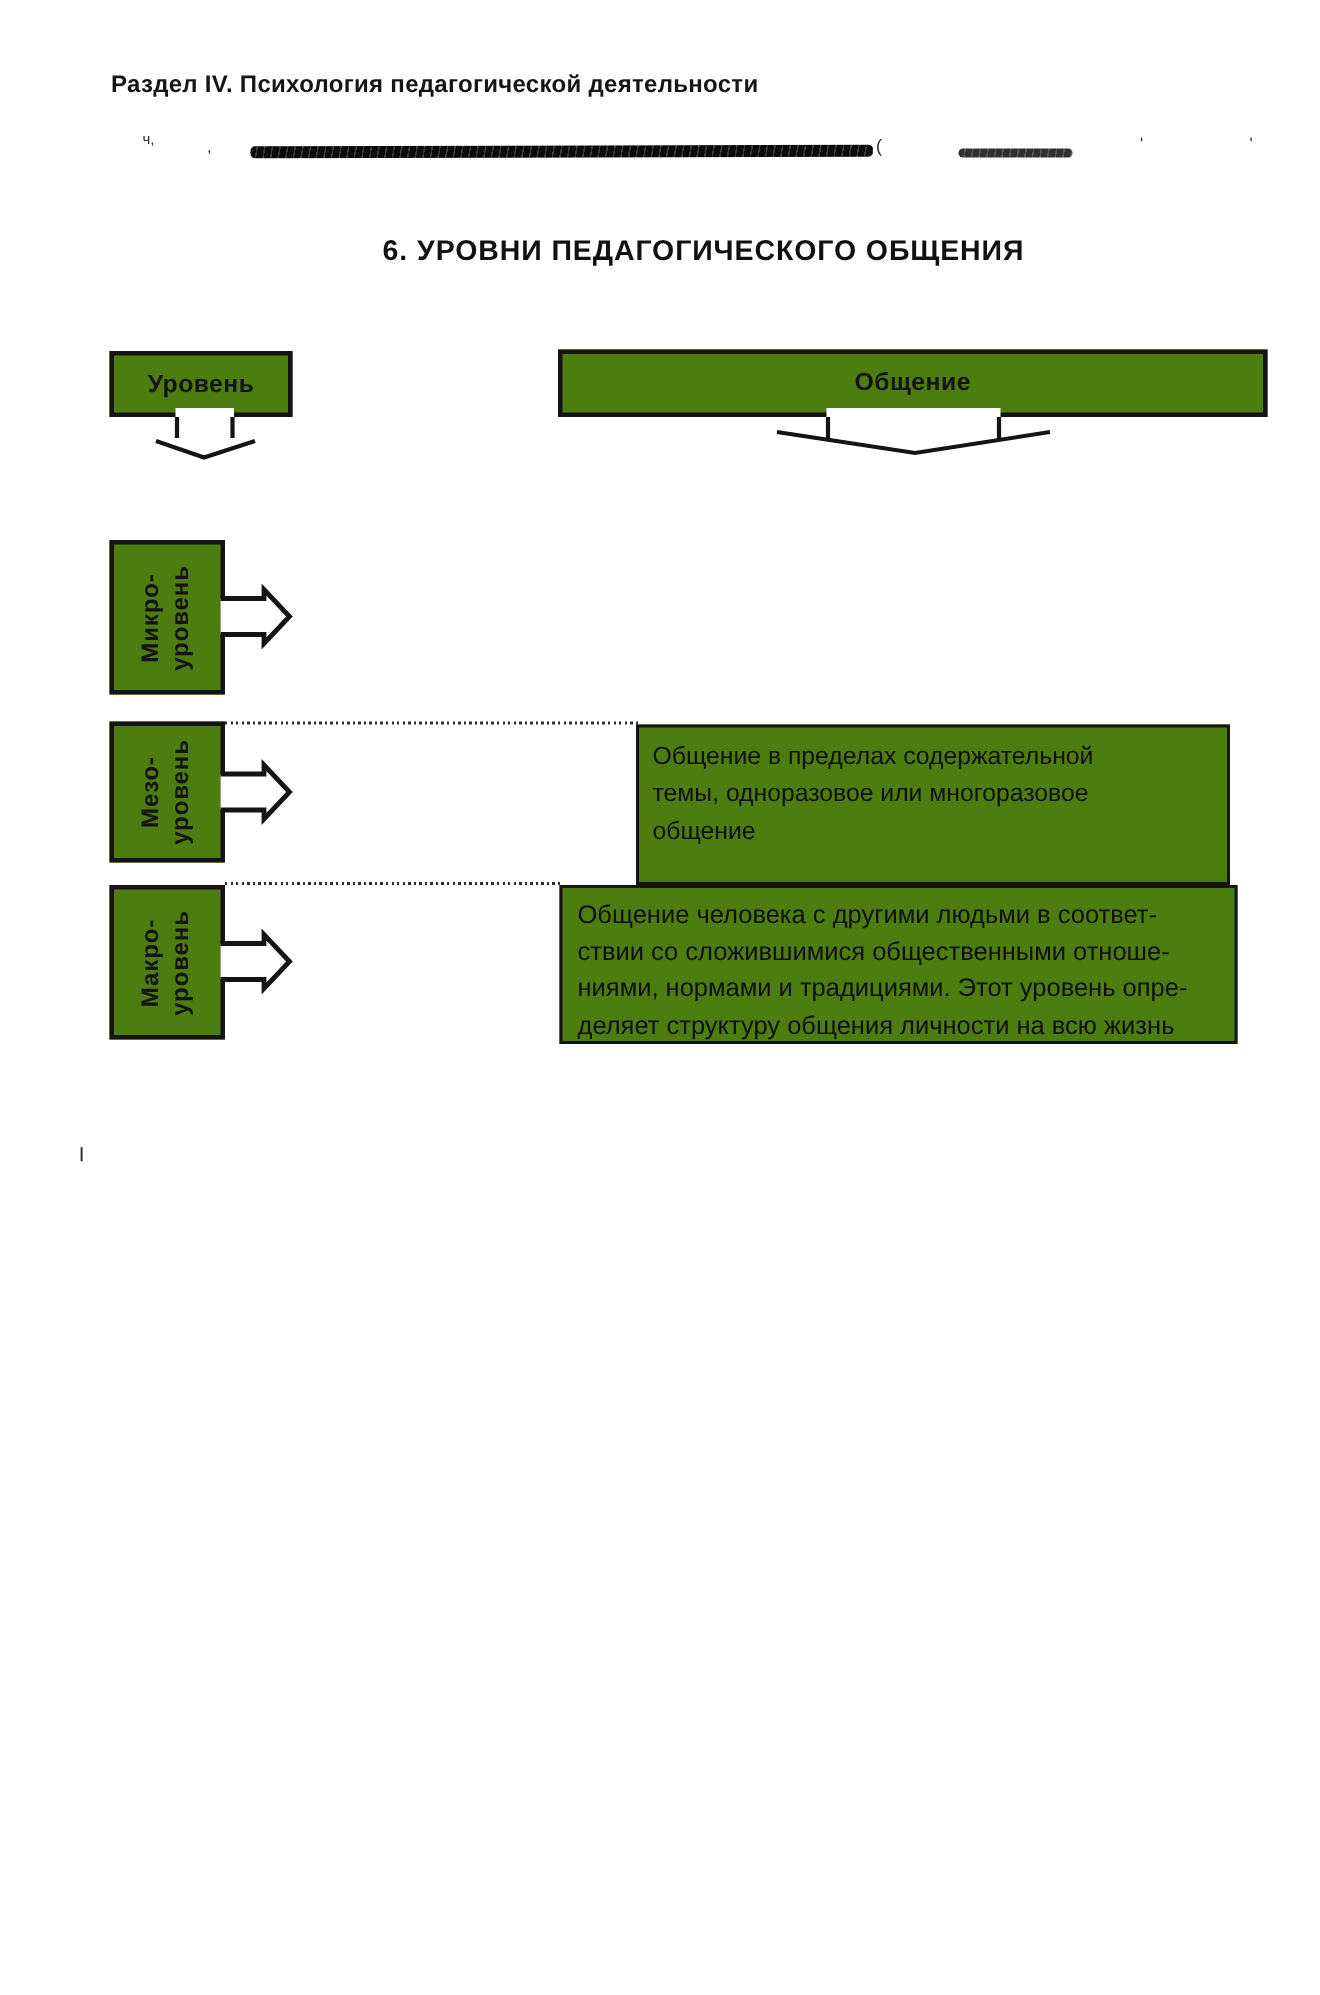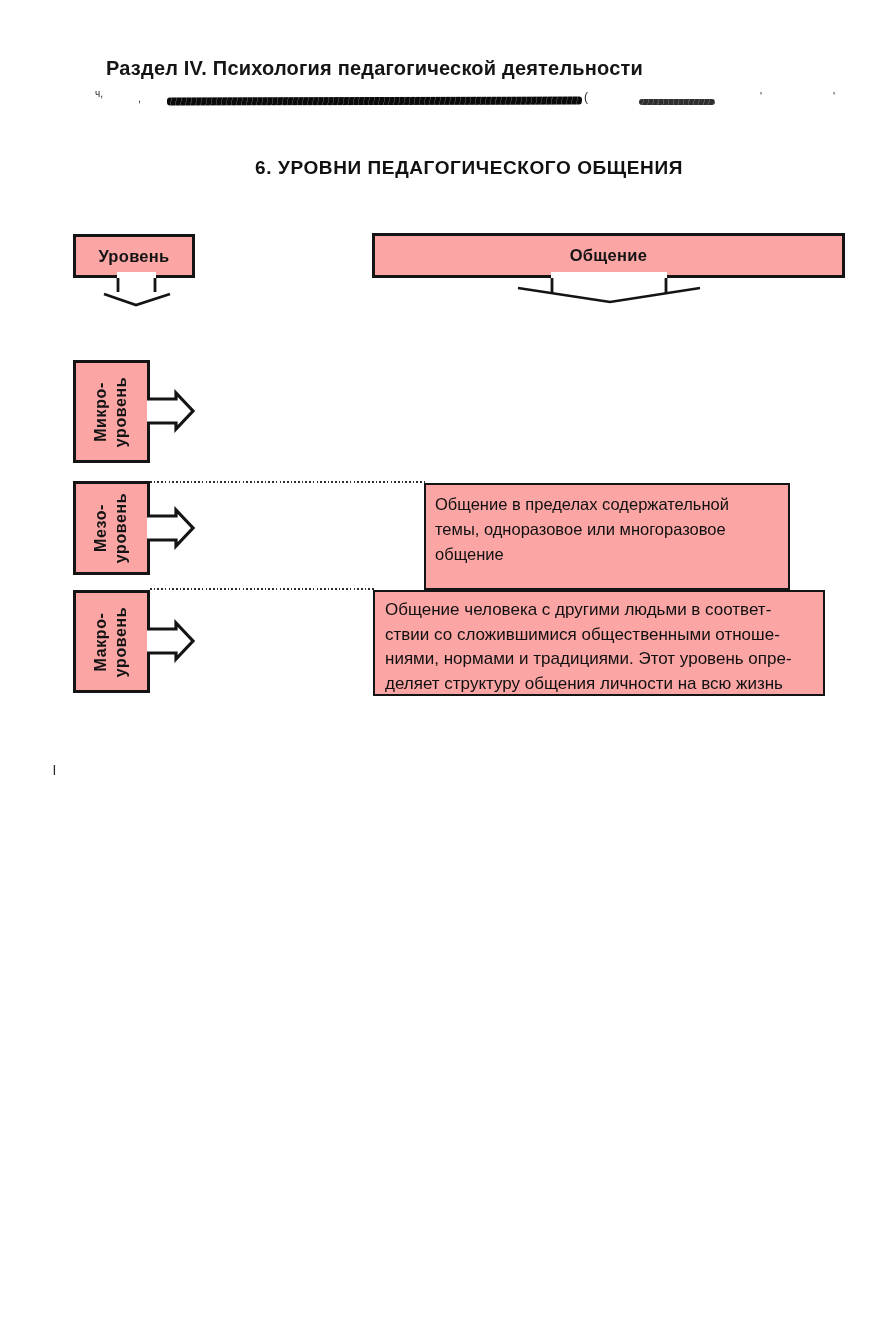--- a/index.html
+++ b/index.html
@@ -5,22 +5,22 @@
   html,body{margin:0;padding:0;background:#e8e8e8;}
   .page{
     position:relative; width:880px; height:1330px; background:#ffffff;
     font-family:"Liberation Sans", sans-serif; color:#141414; overflow:hidden;
     margin:0 auto;
   }
   .preline{white-space:pre-line;}
 
   
   .section-header{
-    position:absolute; left:74px; top:57px; font-size:20px; line-height:22px;
-    font-weight:600; letter-spacing:0.2px; color:#151515;margin-left:32px;
+    position:absolute; left:74px; top:46px; font-size:16px; line-height:22px;
+    font-weight:600; letter-spacing:0.2px; color:#151515;
   }
   .rule-band{
     position:absolute; height:8px; border-radius:3px;
     background:repeating-linear-gradient(100deg,#0b0b0b 0 4px,#3a3a3a 4px 5px);
   }
   .rule-main{left:167px; top:97px; width:415px; transform:rotate(-0.15deg);}
   .rule-frag{left:639px; top:99px; width:76px; height:6px; opacity:.85;}
   .artifact{position:absolute; font-size:11px; color:#2a2a2a;}
   .a1{left:95px; top:88px; font-size:10px;}
   .a2{left:138px; top:92px;}
@@ -29,41 +29,41 @@
   .a5{left:833px; top:90px;}
   .a6{left:53px; top:764px; font-size:10px; font-weight:700;}
 
   .page-title{
     position:absolute; left:0; top:146px; width:880px; margin:11px;
     padding-left:36px; box-sizing:border-box; text-align:center;
     font-size:19px; font-weight:700; letter-spacing:0.6px; color:#111;
   }
 
   
-  .box{position:absolute; box-sizing:border-box; background:#fca5a5; border:3px solid #141414;}
+  .box{position:absolute; box-sizing:border-box; background:#4d7c0f; border:3px solid #141414;}
   .hdr-box{display:flex; align-items:center; justify-content:center;
     font-weight:700; font-size:16.5px; letter-spacing:0.3px;}
   .hdr-level{left:73px; top:234px; width:122px; height:44px;}
   .hdr-comm{left:372px; top:233px; width:473px; height:45px;}
 
   .level-box{width:77px; display:flex; align-items:center; justify-content:center; border-width:3.5px;}
   .lvl1{left:73px; top:360px; height:103px;}
   .lvl2{left:73px; top:481px; height:94px;}
   .lvl3{left:73px; top:590px; height:103px;}
   .vtext{
     transform:rotate(-90deg); white-space:pre-line; text-align:center;
     font-size:16px; font-weight:600; line-height:20px; letter-spacing:0.6px;
   }
 
   .desc-box{
     border-width:2px; padding:7px 9px; font-size:16.5px; line-height:24.5px;
     color:#101010;
   }
   .desc1{left:493px; top:358px; width:220px; height:122px;}
-  .desc2{left:424px; top:483px; width:366px; height:107px; line-height:25px;}
+  .desc2{left:424px; top:483px; width:396px; height:107px; line-height:25px;}
   .desc3{left:373px; top:590px; width:452px; height:106px; font-size:17px; line-height:24.5px; padding:6px 10px;}
 
   .dotted{
     position:absolute; height:2px;
     background:repeating-linear-gradient(90deg,#2e2e2e 0 1.6px,transparent 1.6px 3.7px);
   }
   .dot1{left:150px; top:481px; width:276px;}
   .dot2{left:150px; top:588px; width:224px;}
 
   .arrow-svg{position:absolute;}

